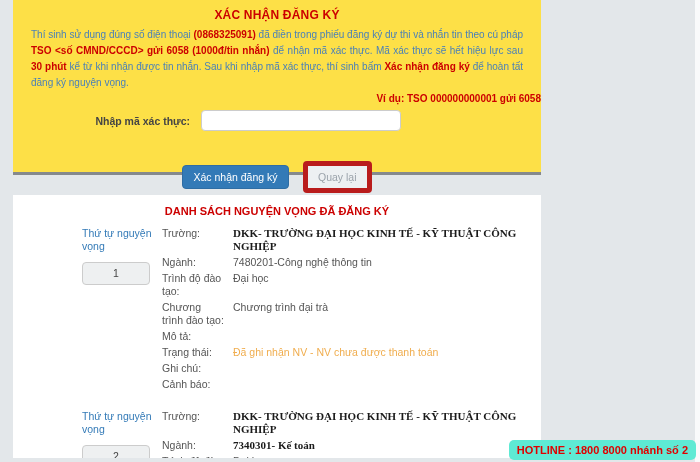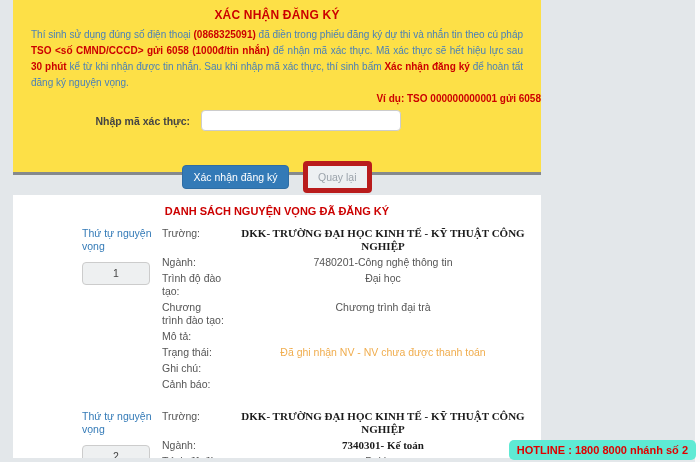--- a/index.html
+++ b/index.html
@@ -70,21 +70,21 @@
     width:82px; color:#337ab7; font-size:10.5px; line-height:13px;
   }
   .order-box {
     margin-top:9px; width:68px; height:23px;
     background:#eef0f1; border:1px solid #cccccc; border-radius:4px;
     text-align:center; line-height:21px; font-size:10.5px; color:#444;
   }
   .fields { flex:1; padding-right:8px; }
   .frow { display:flex; margin-bottom:3px; font-size:10.5px; line-height:13px; }
   .flabel { width:62px; flex-shrink:0; color:#555; }
-  .fvalue { flex:1; padding-left:9px; color:#555; min-height:13px;text-align:center; }
+  .fvalue { flex:1; padding-left:9px; color:#555; min-height:13px; }
   .fvalue.school {
     font-family:"Liberation Serif", "DejaVu Serif", serif;
     font-weight:bold; color:#1b1b1b; font-size:11px;
   }
   .fvalue.status { color:#f0ad4e; }
   
   .hotline {
     position:absolute; right:4px; bottom:2px;
     background:#5eead4; color:#e00000;
     font-size:11px; font-weight:bold;

